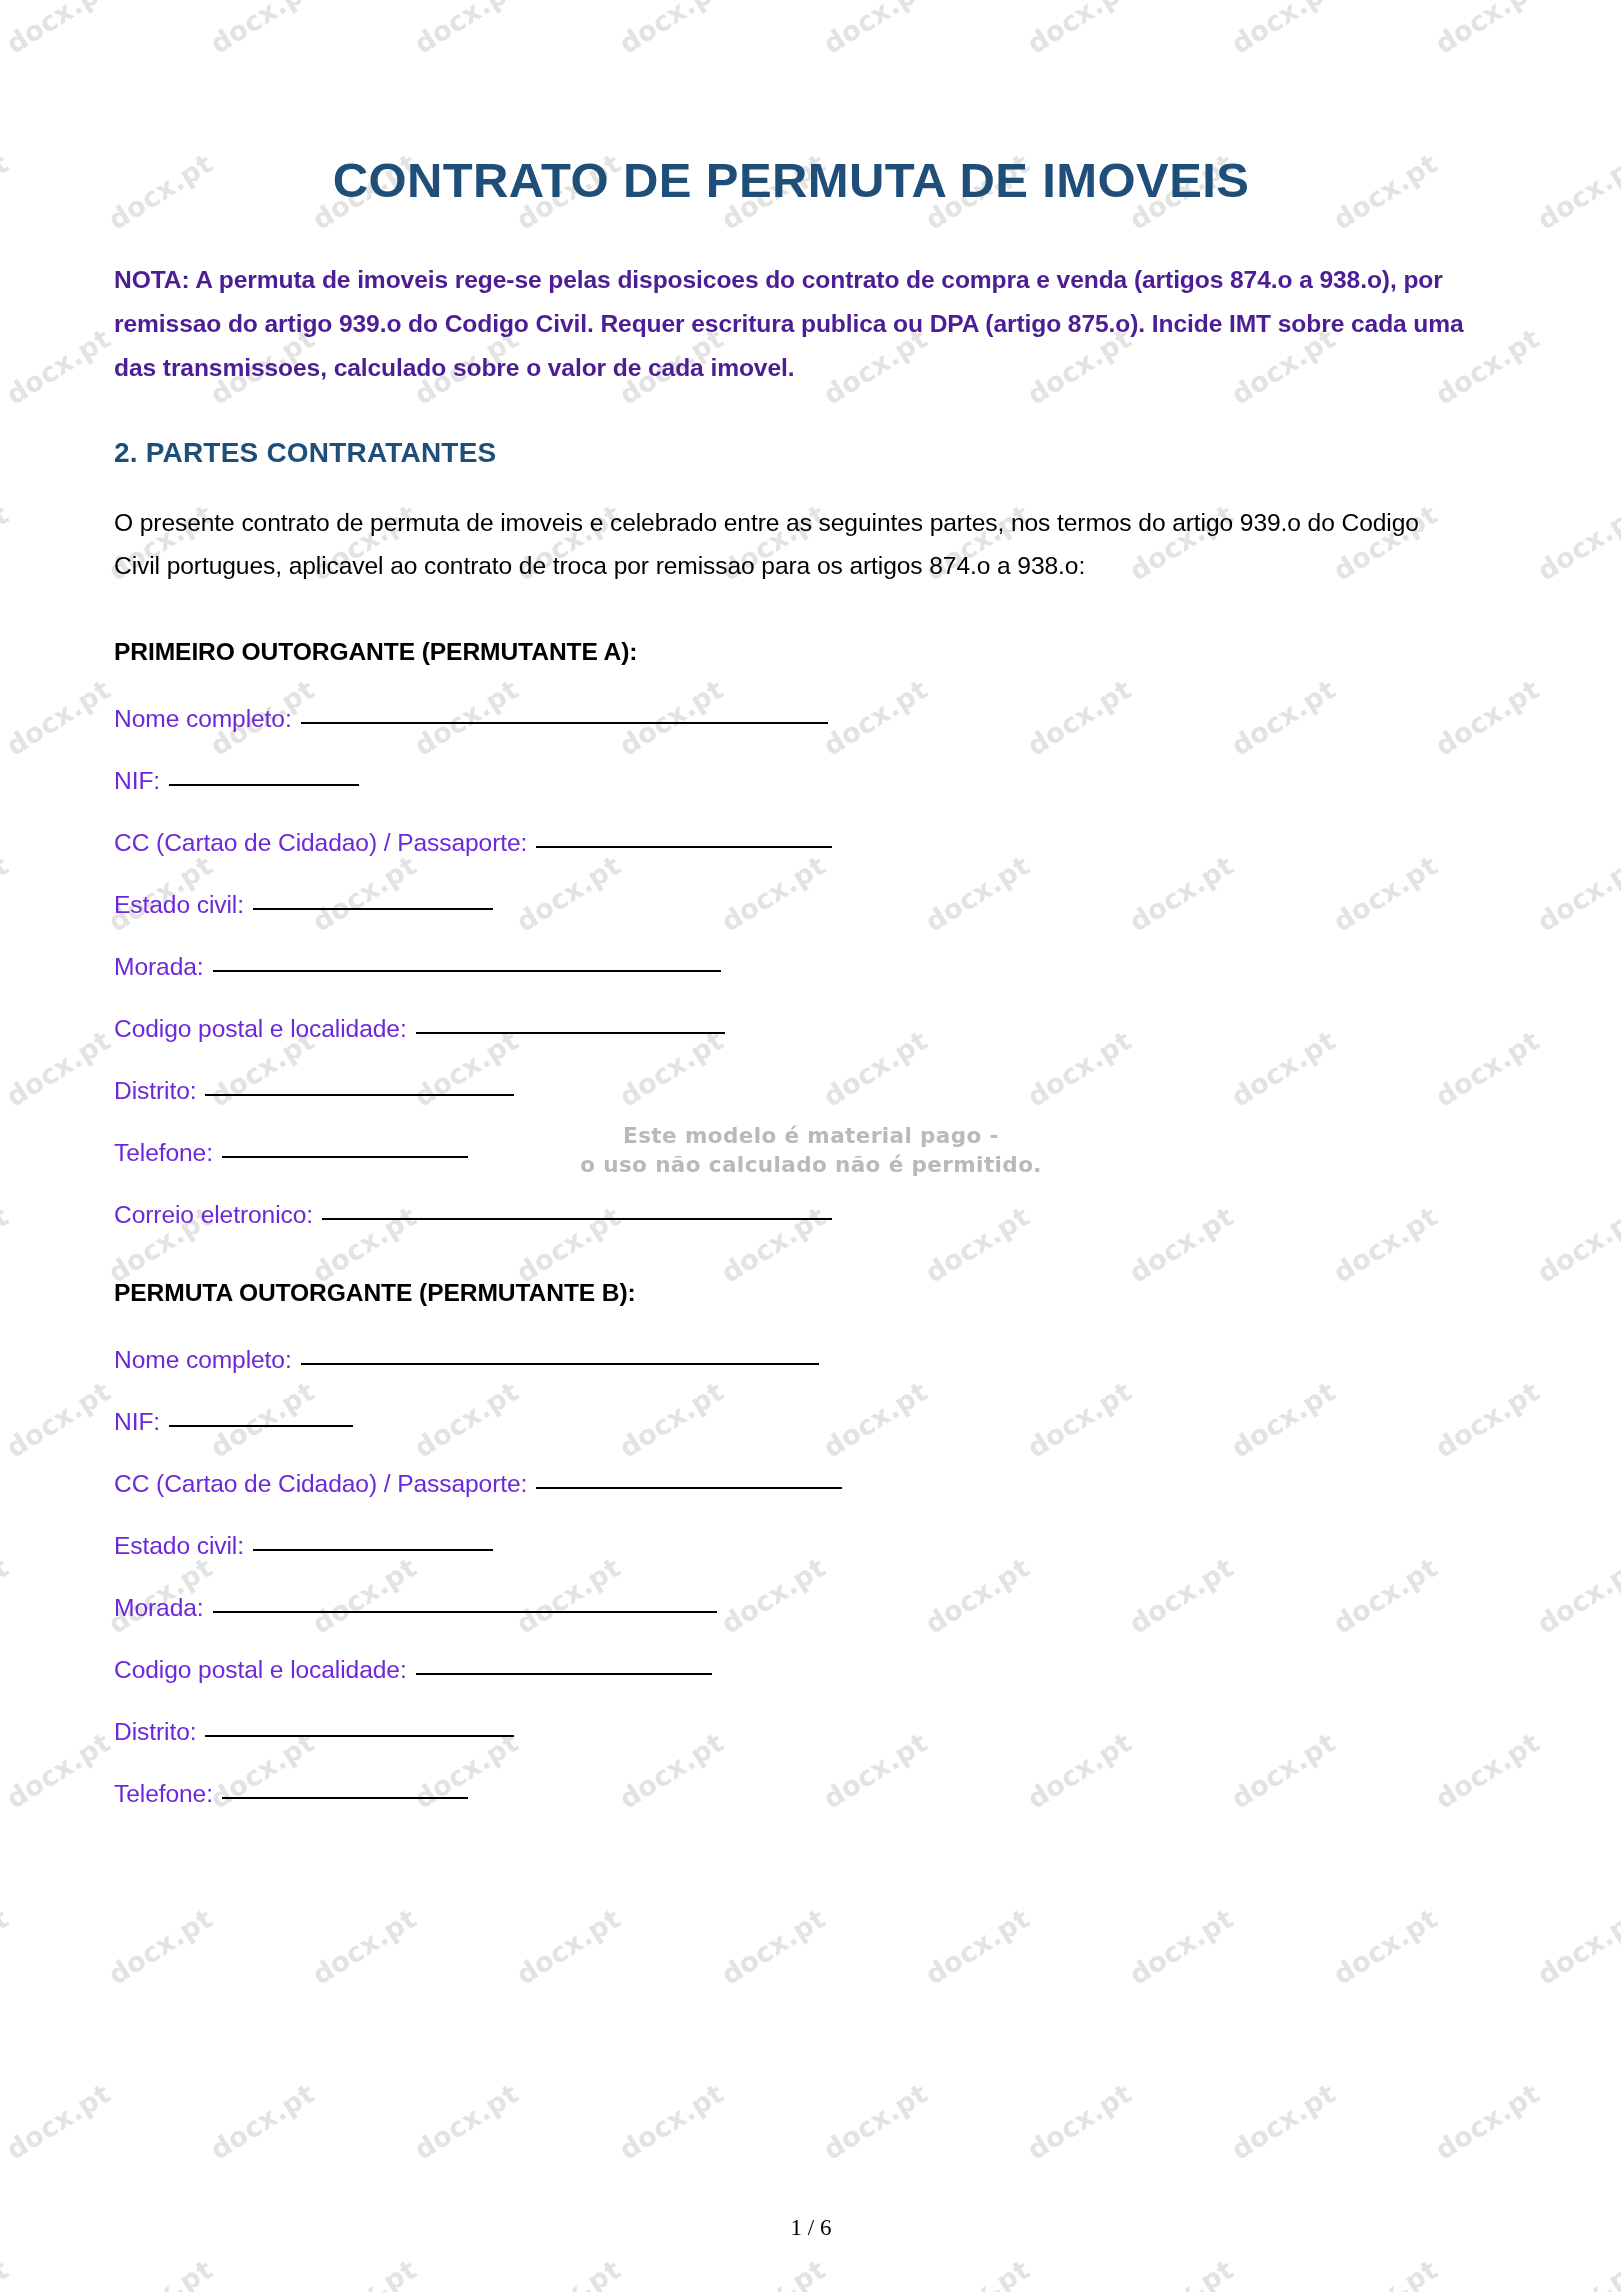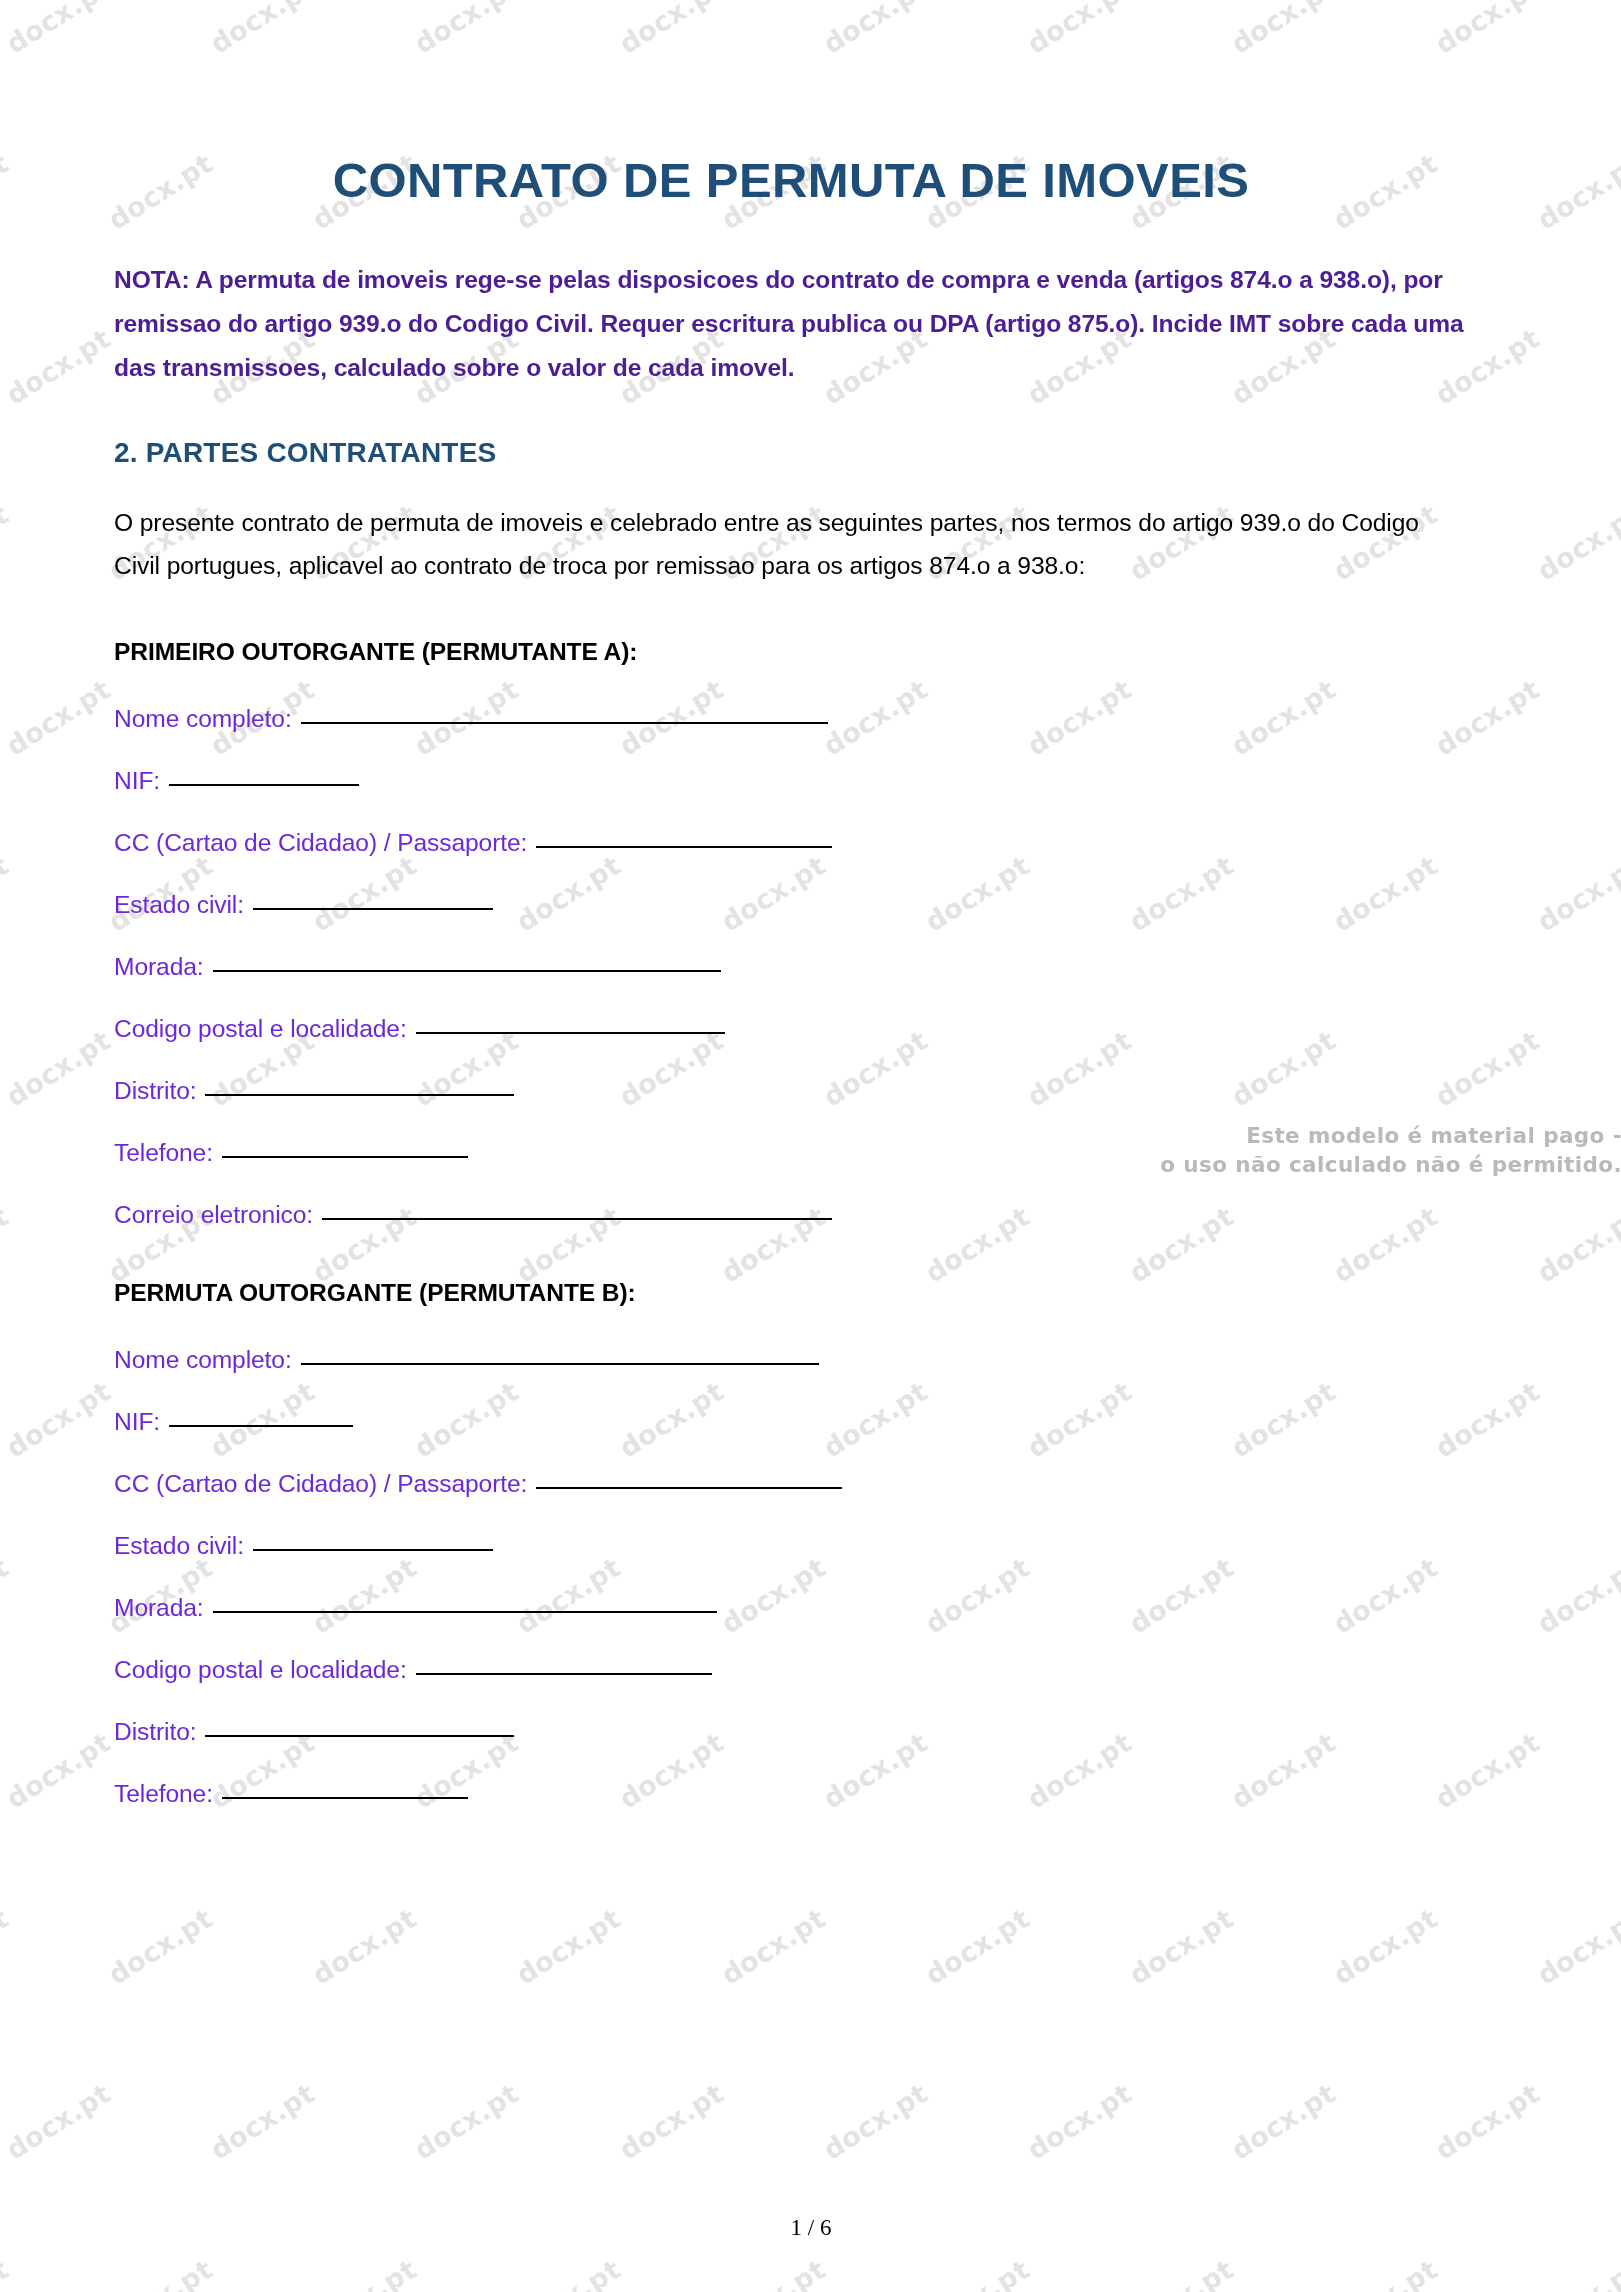--- a/index.html
+++ b/index.html
@@ -137,21 +137,21 @@
     font-family: "Liberation Serif", serif;
   }
 
   
   .paid-notice {
     position: absolute;
     left: 0;
     right: 0;
     top: 1121px;
     z-index: 3;
-    text-align: right;
+    text-align: center;
     pointer-events: none;
     font-family: "DejaVu Sans", sans-serif;
     font-weight: bold;
     font-size: 21.5px;
     color: #b9b9b9;
     line-height: 1.35;
     letter-spacing: 0.4px;
   }
   .paid-notice .line1 { display: block; }
   .paid-notice .line2 { display: block; }

